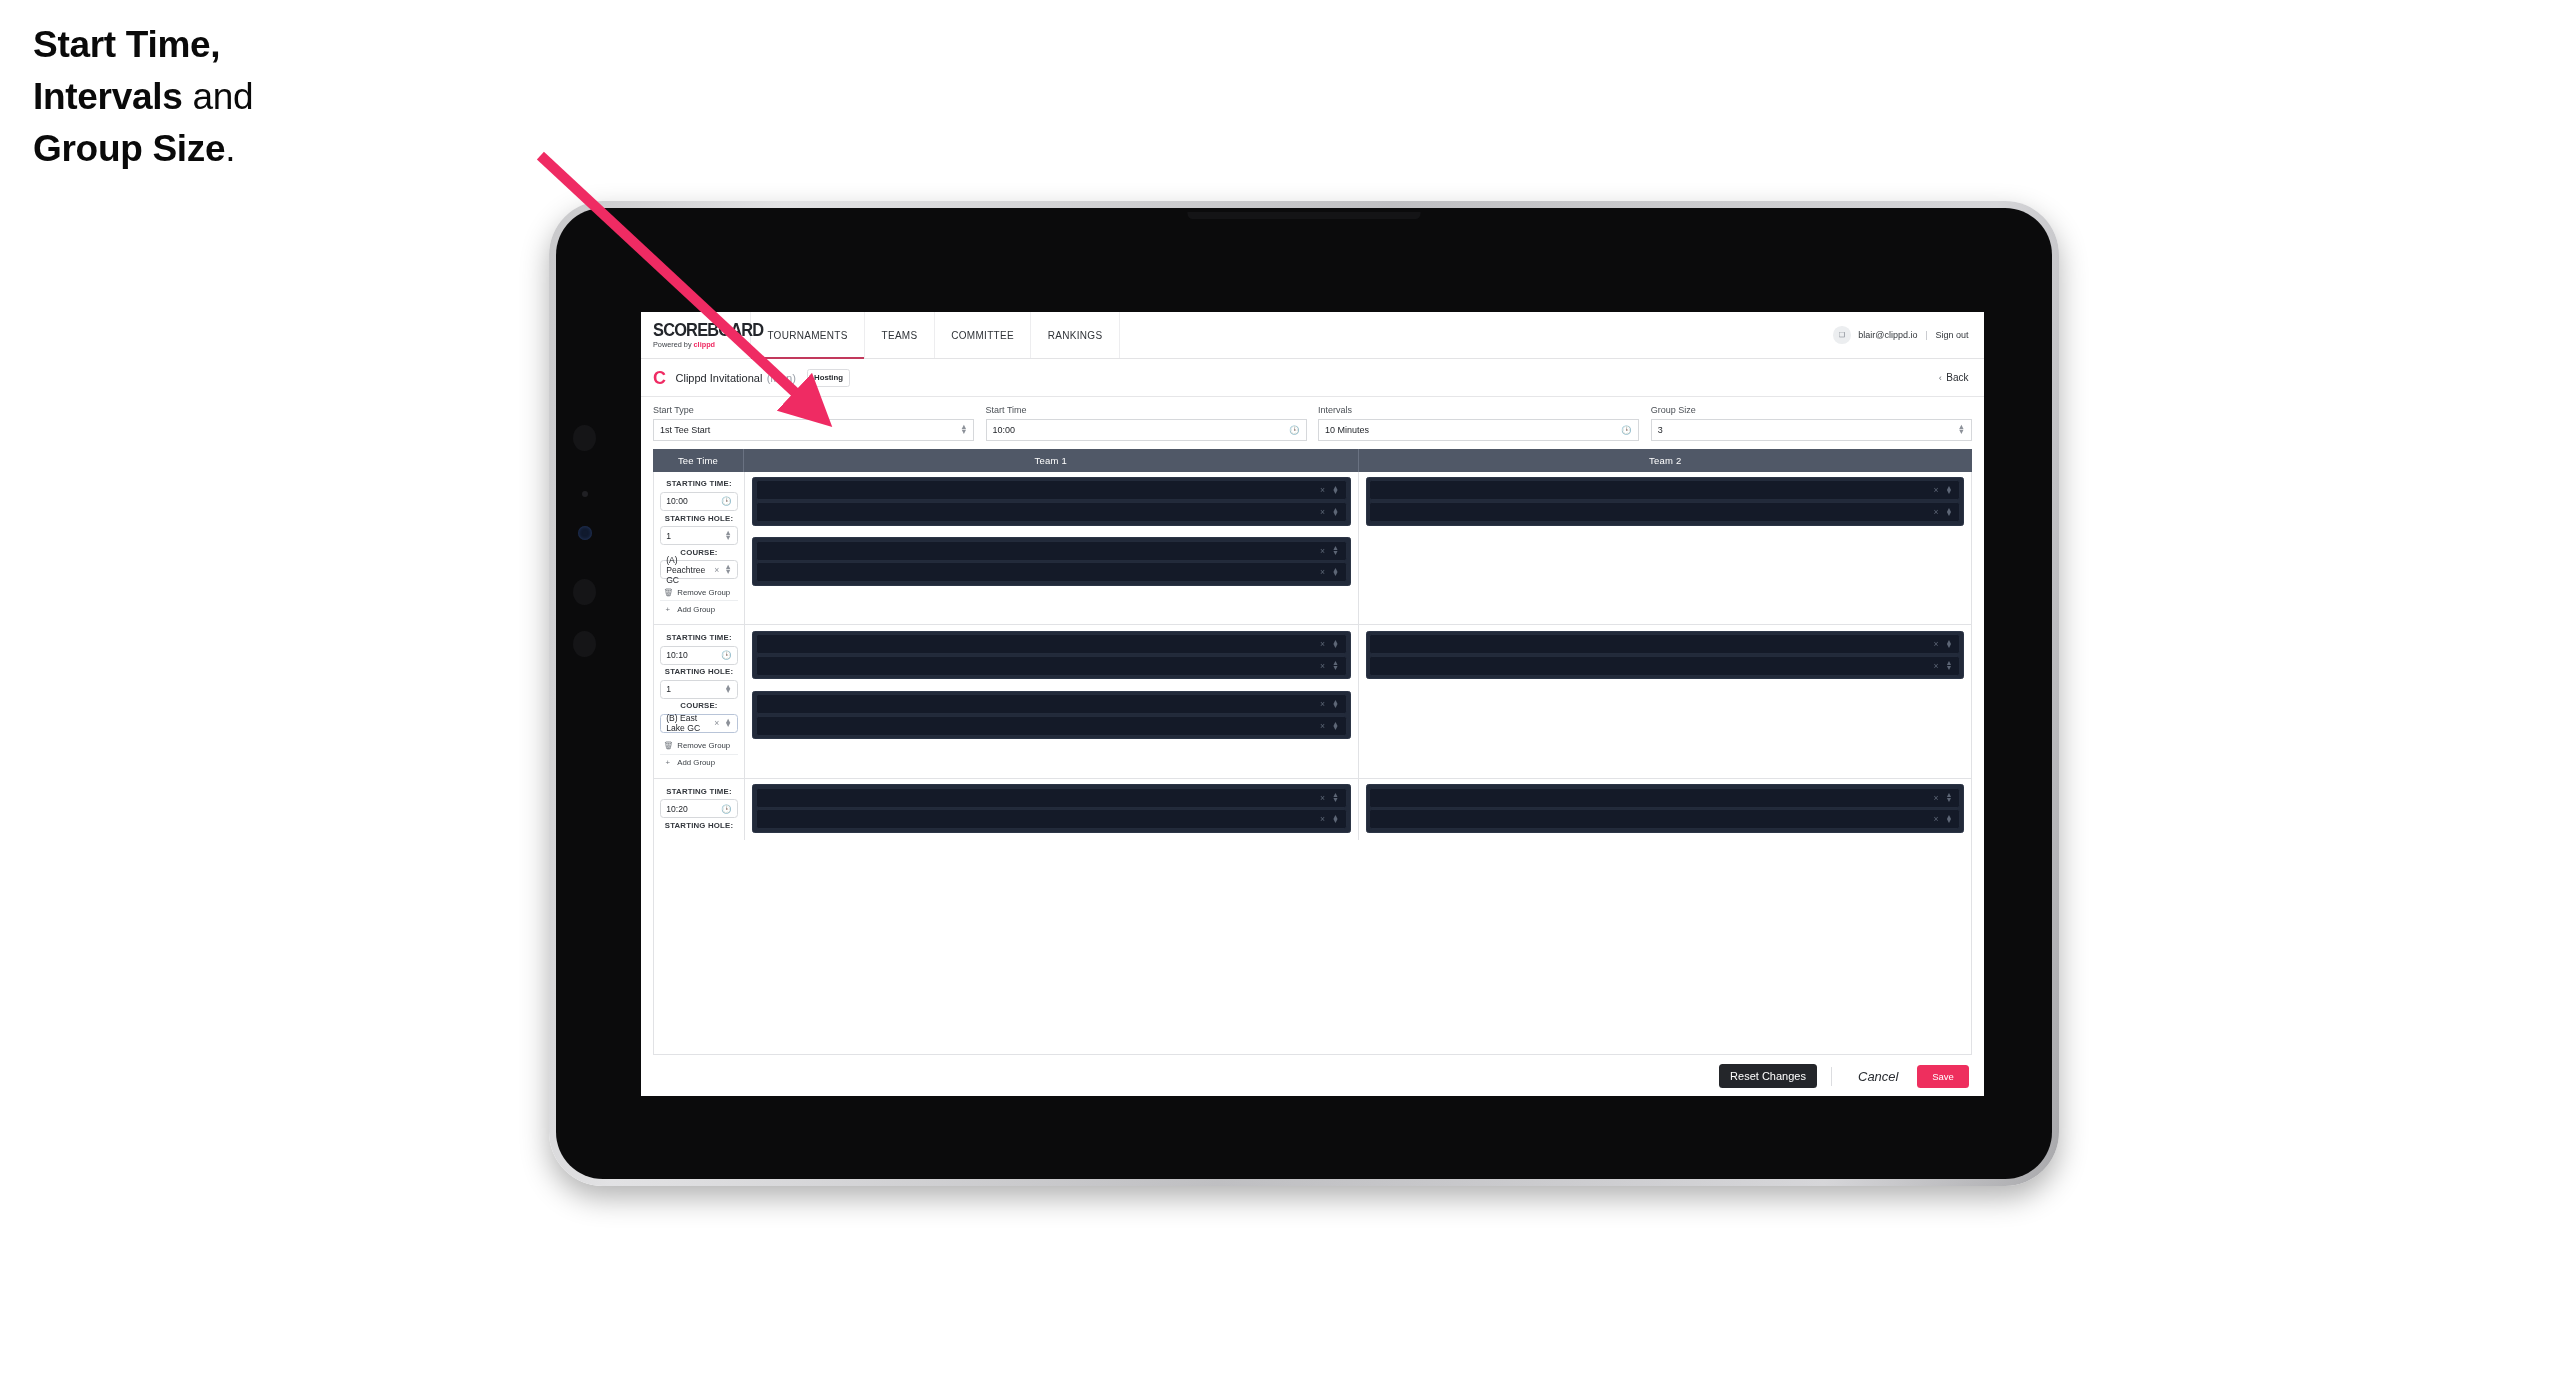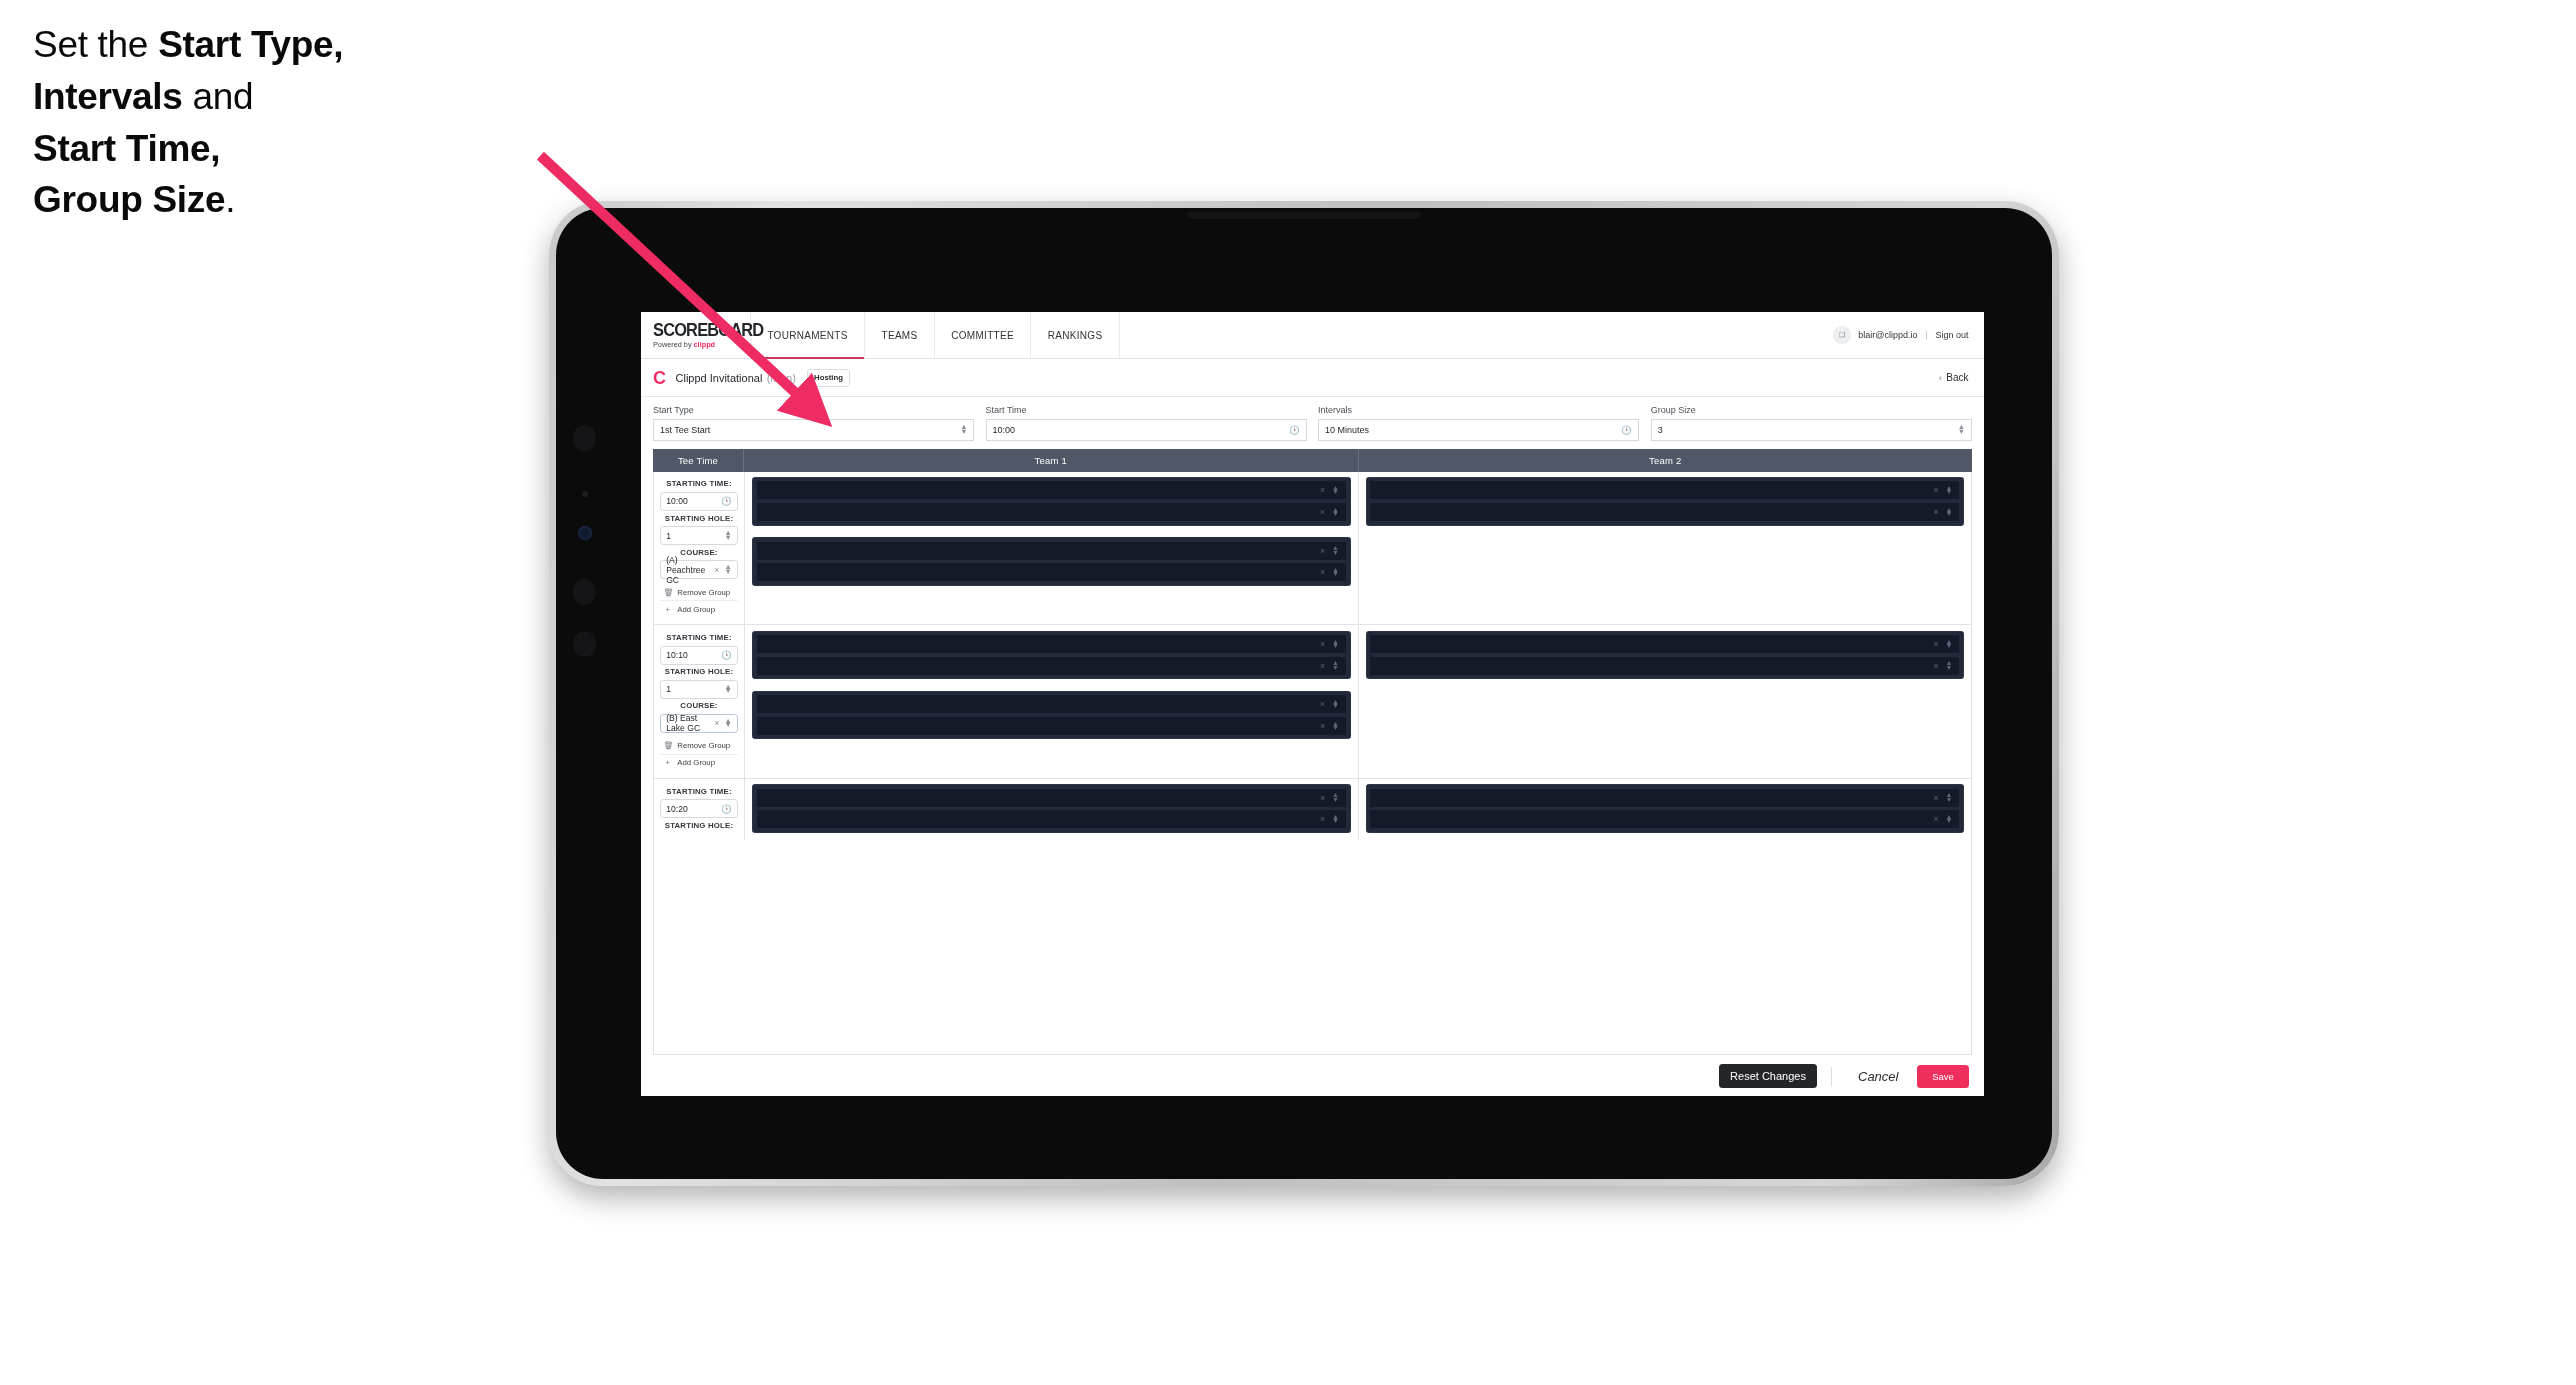--- a/index.html
+++ b/index.html
@@ -395,23 +395,22 @@
     border-radius: 3.5px;
     padding: 6px 14.7px;
     margin-left: 7px;
     cursor: pointer;
   }
 </style>
 </head>
 <body>
 
 <div class="caption">
-  <span class="line"><span>Set the </span><b>Start Type,</b></span>
+  <span class="line"><b>Start Time,</b></span>
   <span class="line"><b>Intervals</b><span> and</span></span>
-  <span class="line"><b>Start Time,</b></span>
   <span class="line"><b>Group Size</b><span>.</span></span>
 </div>
 
 <svg class="arrow-svg" viewBox="0 0 420 360">
   <defs>
     <marker id="ahead" markerWidth="5" markerHeight="5" refX="2.2" refY="2.5" orient="auto">
       <path d="M0,0 L5,2.5 L0,5 z" fill="#ef2b63"></path>
     </marker>
   </defs>
   <line x1="26" y1="20" x2="340" y2="312" stroke="#ef2b63" stroke-width="12" marker-end="url(#ahead)"></line>

